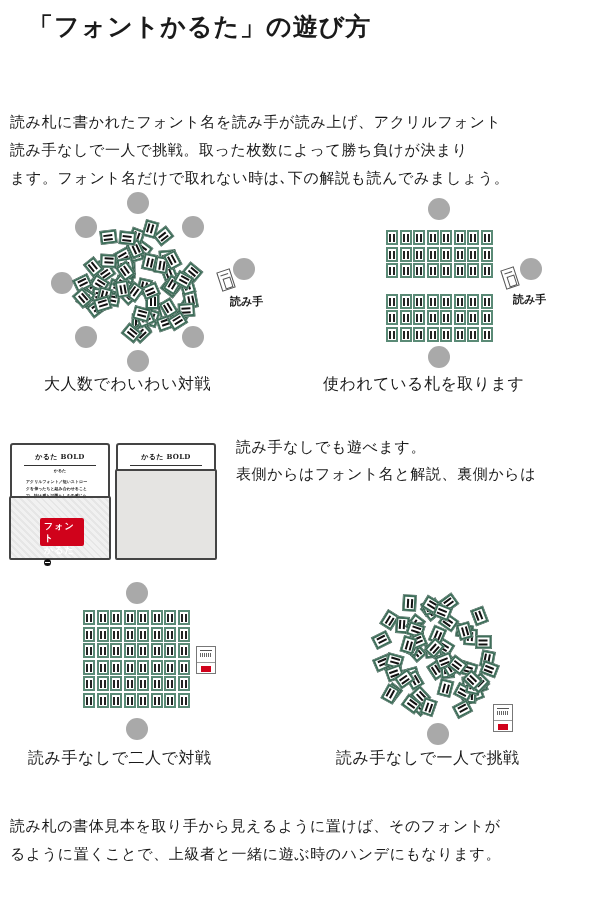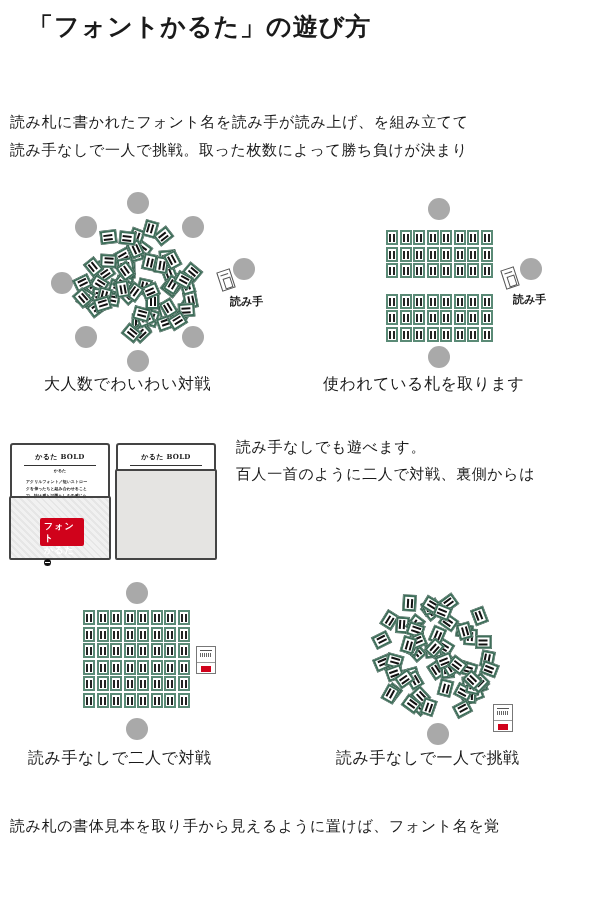--- a/index.html
+++ b/index.html
@@ -64,22 +64,23 @@
     font-family: "DejaVu Sans", sans-serif; font-weight: bold; font-size: 9px; line-height: 12px; padding: 2px 4px; letter-spacing: 1px; }
   .logo .dot { display:inline-block; width: 7px; height: 7px; border-radius: 50%; background:#111; vertical-align: middle; position: relative; }
   .logo .dot::after { content:""; position:absolute; left:1px; right:1px; top:3px; height:1px; background:#fff; }
 </style>
 </head>
 <body>
 
 <h1 class="title">「フォントかるた」の遊び方</h1>
 
 <div class="para p1">
-  <div>読み札に書かれたフォント名を読み手が読み上げ、を組み立てて</div>
+  <div>読み札に書かれたフォント名を読み手が読み上げ、アクリルフォント</div>
   <div>読み手なしで一人で挑戦。取った枚数によって勝ち負けが決まり</div>
+  <div>ます。フォント名だけで取れない時は､下の解説も読んでみましょう。</div>
 </div>
 
 <div id="ill1">
   <div class="player" style="left:127px;top:192px"></div>
   <div class="player" style="left:75px;top:216px"></div>
   <div class="player" style="left:182px;top:216px"></div>
   <div class="player" style="left:51px;top:272px"></div>
   <div class="player" style="left:75px;top:326px"></div>
   <div class="player" style="left:182px;top:326px"></div>
   <div class="player" style="left:127px;top:350px"></div>
@@ -232,21 +233,21 @@
   </div>
   <div class="case case-2">
     <div class="case-head">かるた BOLD</div>
     <div class="case-rule"></div>
     <div class="case-sub">かるた</div>
     <div class="case-pocket grey"></div>
   </div>
 
   <div class="para p2">
     <div>読み手なしでも遊べます。</div>
-    <div>百人一首のように二人で対戦、裏側からは</div>
+    <div>表側からはフォント名と解説、裏側からは</div>
   </div>
 </div>
 
 <div>
   <div class="player" style="left:126px;top:582px"></div>
   <div class="player" style="left:126px;top:718px"></div>
   <div id="grid3">
       <div class="grid-card" style="left: 83px; top: 610px;"></div>
       <div class="grid-card" style="left: 96.5px; top: 610px;"></div>
       <div class="grid-card" style="left: 110px; top: 610px;"></div>
@@ -366,14 +367,15 @@
       <div class="card" style="left: 401.994px; top: 637.38px; transform: rotate(16deg);"></div>
     </div>
   <div class="mini-case" style="left:493px;top:704px">
       <div class="top"></div>
       <div class="red"></div>
     </div>
   <div class="caption" style="left:336px;top:748px">読み手なしで一人で挑戦</div>
 </div>
 
 <div class="para p3">
-  <div>読み札の書体見本を取り手から見えるように置けば、フォント名を覚</div>
+  <div>読み札の書体見本を取り手から見えるように置けば、そのフォントが</div>
+  <div>るように置くことで、上級者と一緒に遊ぶ時のハンデにもなります。</div>
 </div>
 
 </body></html>

